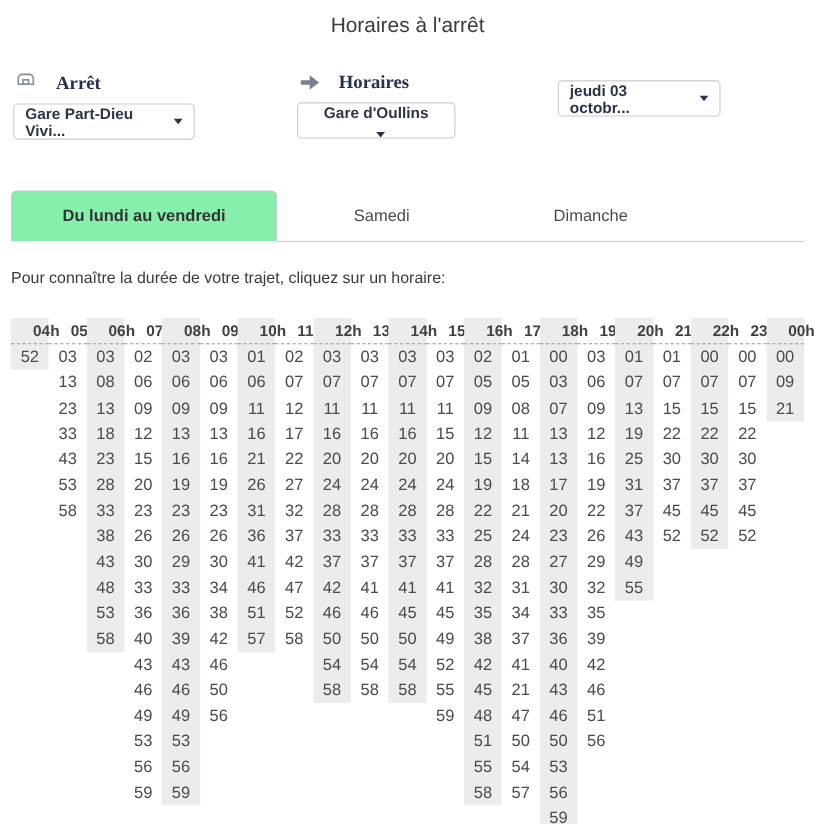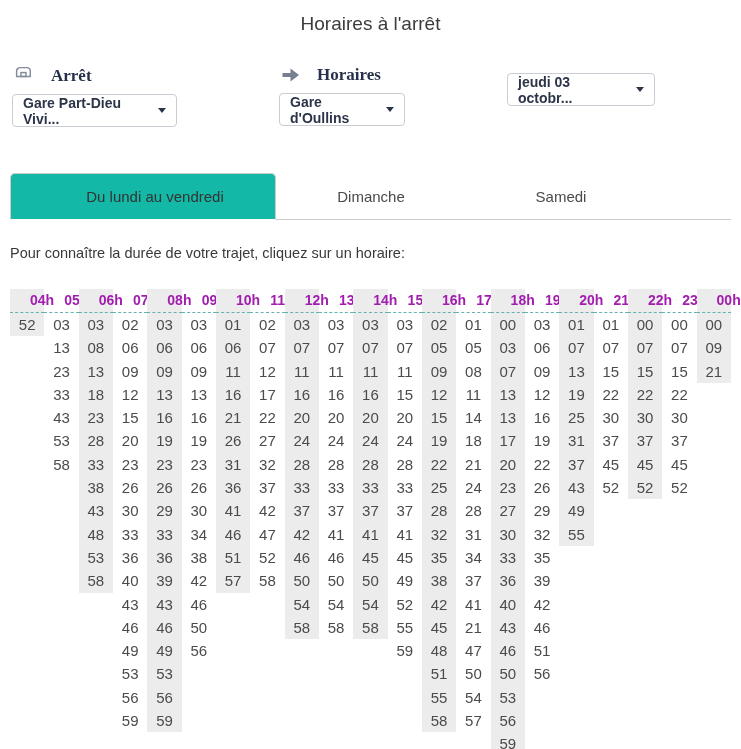--- a/index.html
+++ b/index.html
@@ -20,52 +20,52 @@
     font-weight:700; font-size:17px; color:#26304a; padding-left:2px;font-family:Liberation Serif, serif;
   }
   .filter-label svg { display:block; }
   .select {
     margin-top:8px; height:33px; box-sizing:border-box;
     border:1px solid #c9ccd2; border-radius:4px; background:#fff;
     display:flex; align-items:center; justify-content:space-between;
     padding:0 10px; font-weight:700; font-size:14px; color:#2b3448;
     cursor:pointer;
   }
-  .w-stop { width:165px; } .w-dir { width:126px; } .w-date { width:148px; }
+  .w-stop { width:165px; } .w-dir { width:144px;flex-direction:column; } .w-date { width:148px; }
   .caret {
     width:0; height:0; margin-left:8px;
     border-left:4.5px solid transparent; border-right:4.5px solid transparent;
     border-top:5.5px solid #2b3448;
   }
   
   .tabs {
     display:flex; align-items:flex-end;
     margin:46px 10px 0; border-bottom:1px solid #ccc;
   }
   .tab {
     height:44px; line-height:44px; text-align:center;
     font-size:15px; color:#4a4a4a; cursor:pointer; width:190px;
   }
   .tab.active {
     width:240px; height:45px; line-height:45px;
     border:1px solid #ccc; border-bottom:1px solid #fff;
     border-radius:5px 5px 0 0; margin-bottom:-1px;
-    font-weight:400; color:#333; background:#14b8a6;padding-left:24px;
+    font-weight:700; color:#333; background:#86efac;
   }
   
   .hint { margin:25px 10px 0; font-size:14.5px; color:#3a3a3a; }
   
   .timetable {
     display:flex; align-items:flex-start; margin:28px 10px 0;
   }
   .col { flex:0 0 auto; width:34.33px; }
   .col.shaded { background:#ececec; }
   .hour {
     height:23px; line-height:23px; text-align:center;
-    font-weight:700; font-size:14px; color:#a21caf;
+    font-weight:700; font-size:14px; color:#404040;
     border-bottom:1px dashed #63b1b1;
     padding-left:20px;
   }
   .minute {
     height:23.3px; line-height:23.3px; text-align:center;
     font-size:15px; color:#4b4b4b; cursor:pointer;
   }
 </style>
 </head>
 <body>
@@ -107,22 +107,22 @@
       <div class="select w-date">
         <span>jeudi 03 octobr...</span>
         <span class="caret"></span>
       </div>
     </div>
 
   </div>
 
   <div class="tabs">
     <div class="tab active">Du lundi au vendredi</div>
+    <div class="tab">Samedi</div>
     <div class="tab">Dimanche</div>
-    <div class="tab">Samedi</div>
   </div>
 
   <div class="hint">Pour connaître la durée de votre trajet, cliquez sur un horaire:</div>
 
   <div class="timetable">
       <div class="col shaded">
         <div class="hour">04h</div>
         <div class="minute">52</div>
       </div>
       <div class="col">

